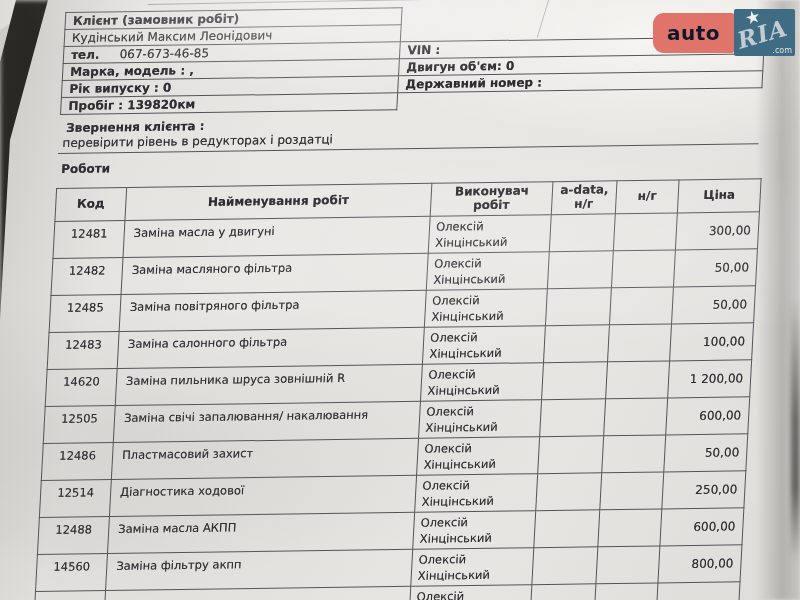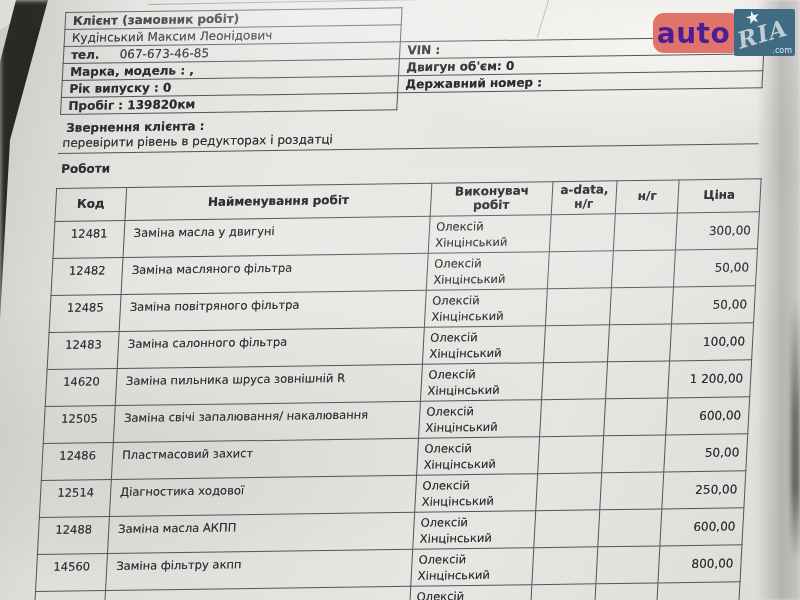--- a/index.html
+++ b/index.html
@@ -95,21 +95,21 @@
   td.code { text-align:center; padding-top:4px; }
   td.name { padding-left:9px; padding-top:4px; }
   td.executor .ex-line { display:block; }
   td.price { text-align:right; vertical-align:middle; padding-right:7px; font-size:12px; }
 
   
   .wm-auto {
     position:absolute; left:653px; top:13px; width:81px; height:40px;
     background:#e0746b; border-radius:11px 2px 2px 11px;
     display:flex; align-items:center; justify-content:center;
-    color:#4c1d95; font-weight:bold; font-size:28px; letter-spacing:.5px;
+    color:#0f172a; font-weight:bold; font-size:20px; letter-spacing:.5px;
   }
   .wm-ria {
     position:absolute; left:734px; top:9px; width:61px; height:47px;
     background:#3f6c82; border-radius:2px;
   }
   .wm-star {
     position:absolute; left:11px; top:-2px; font-size:17px; color:#eef3f4;
     transform:rotate(-14deg);
   }
   .wm-ria-text {

